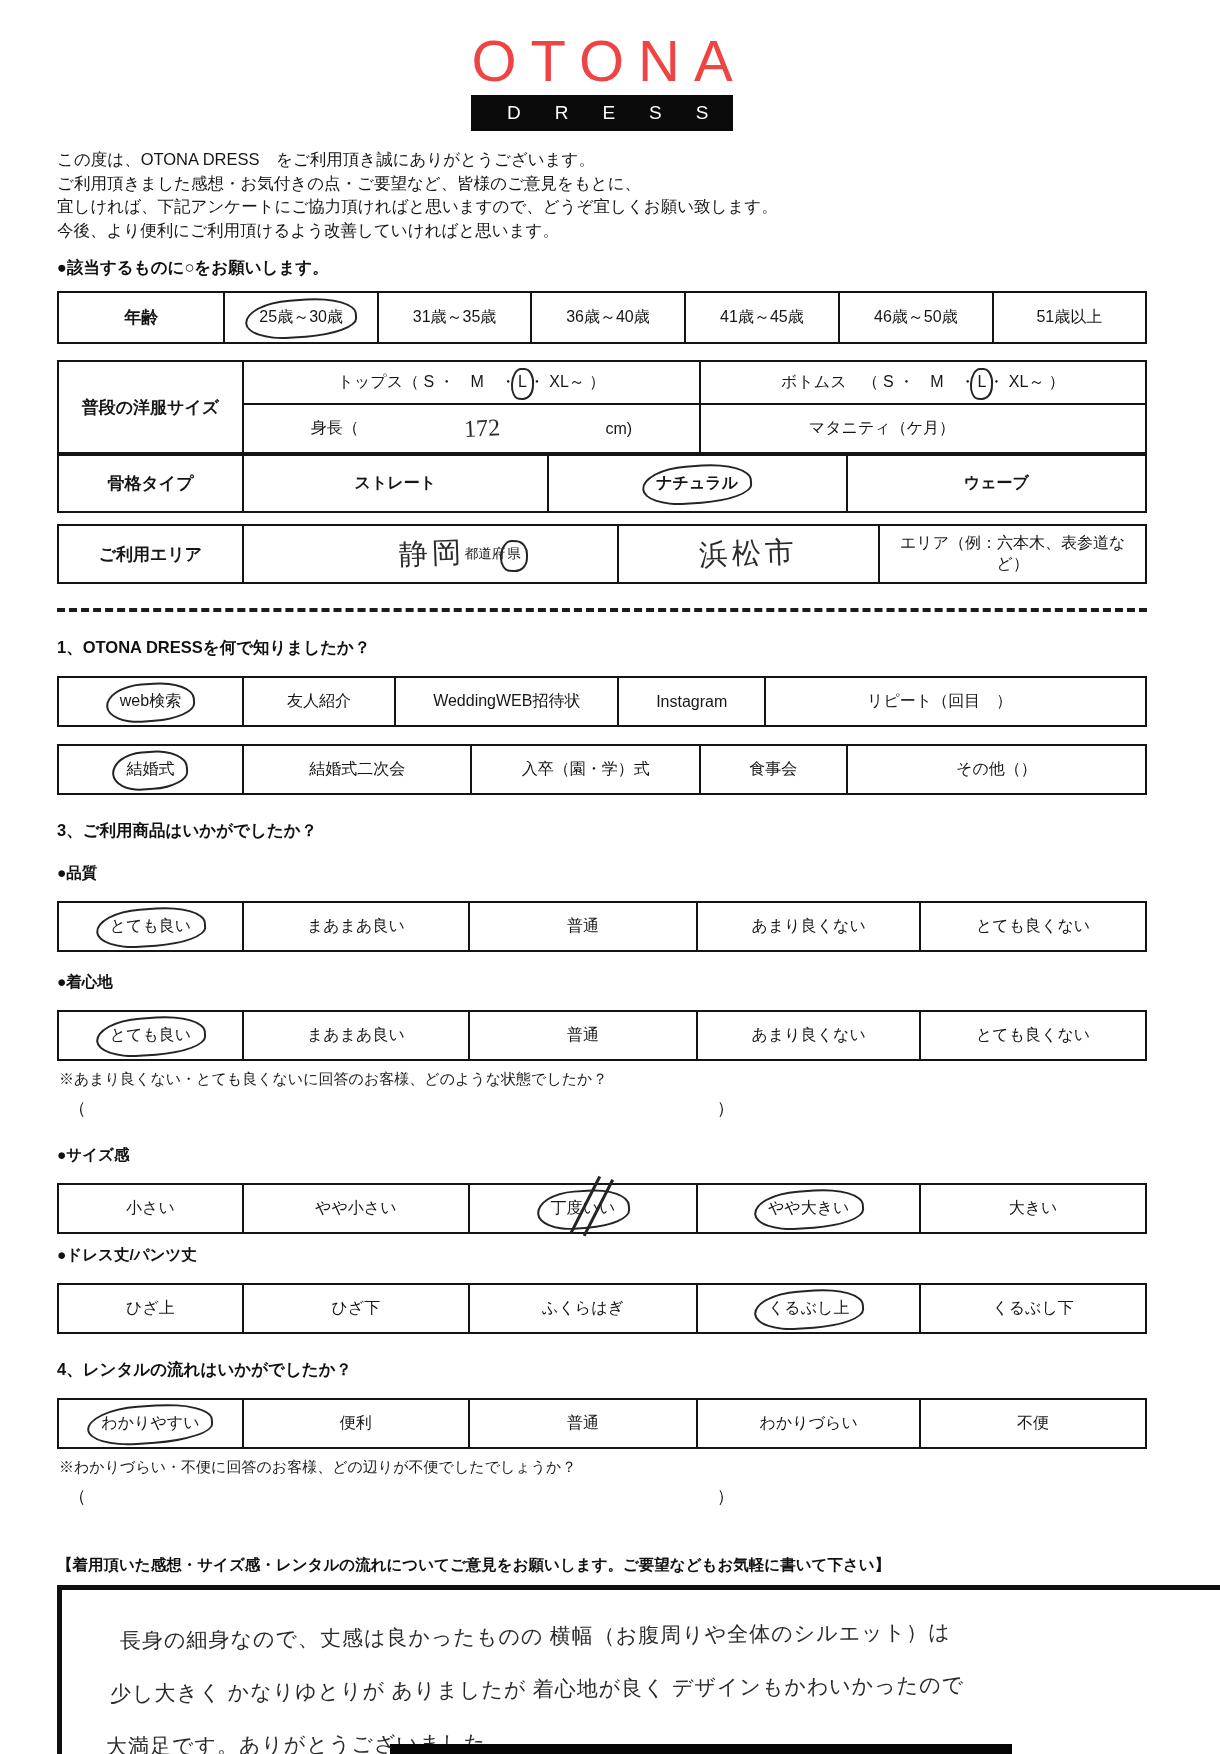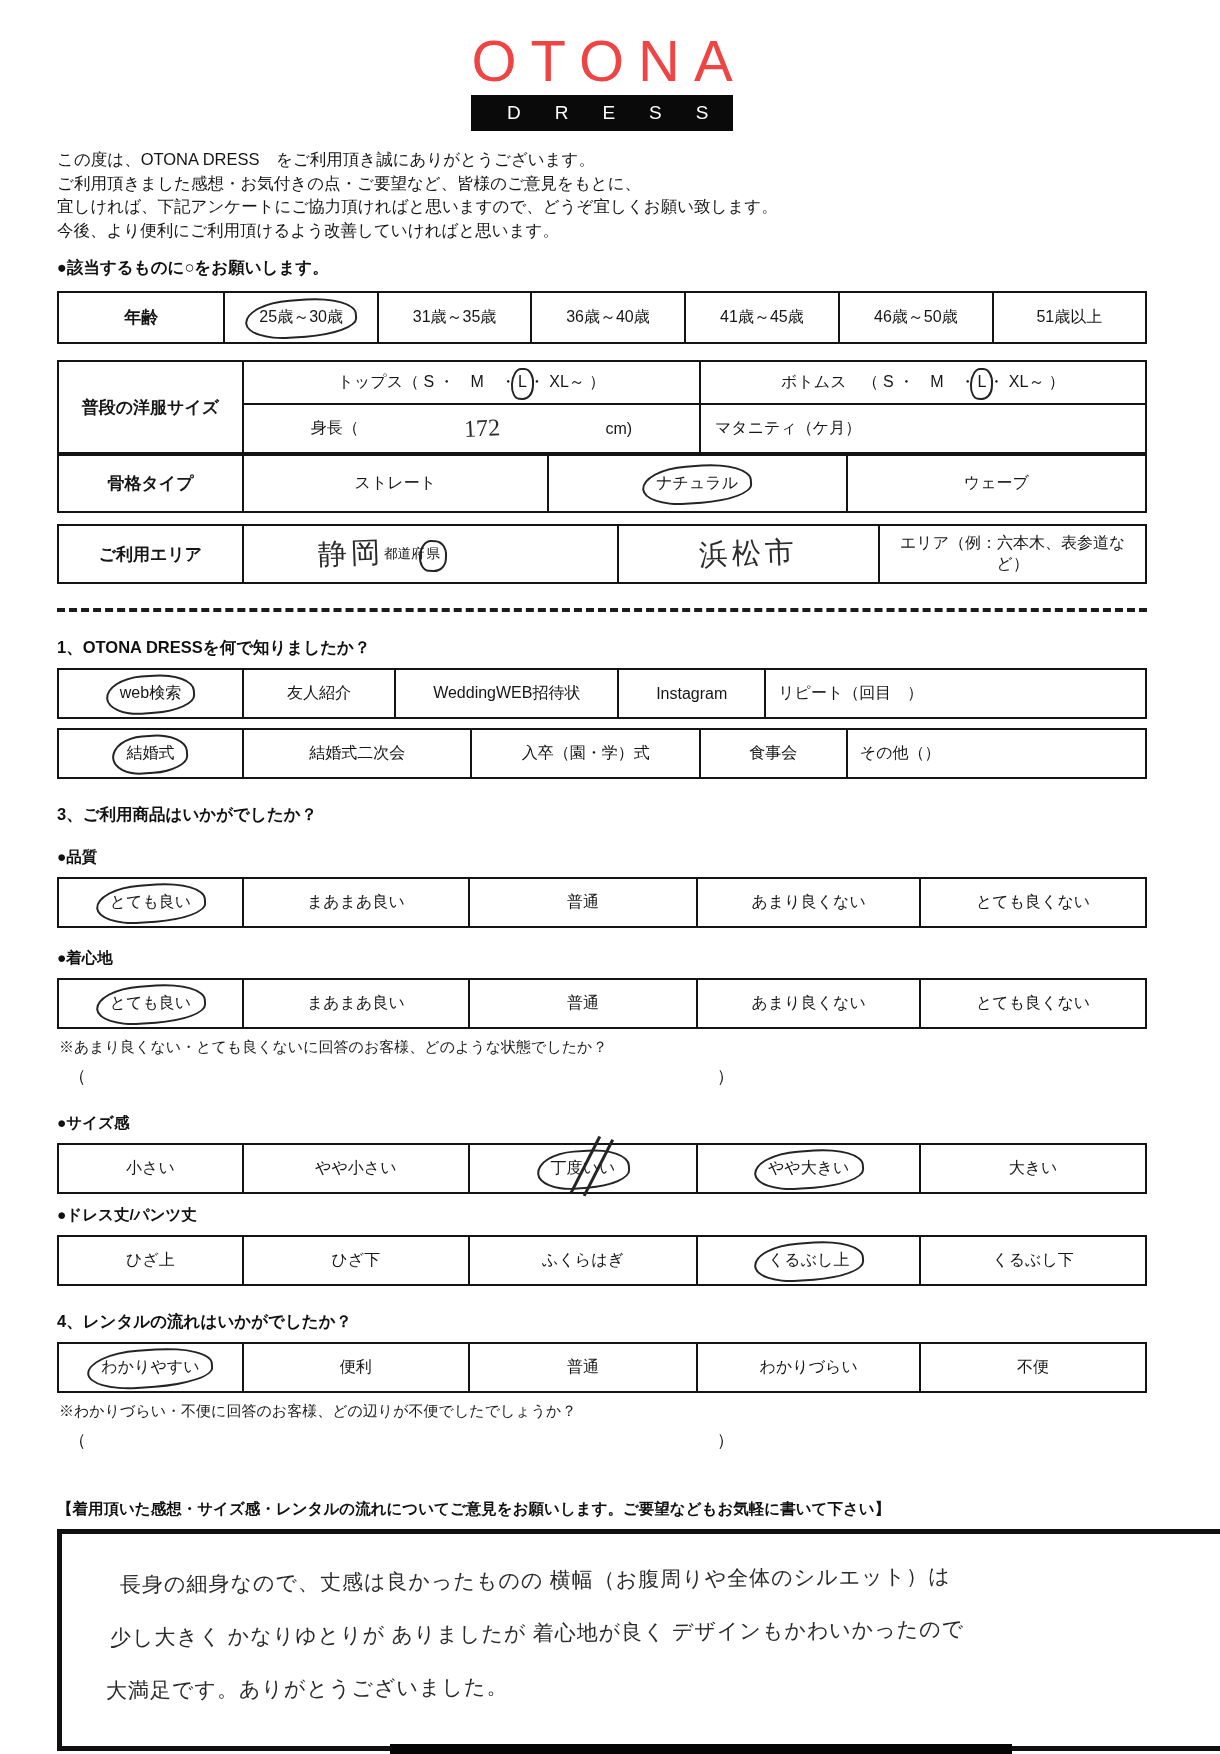--- a/index.html
+++ b/index.html
@@ -30,27 +30,27 @@
   table.tbl{border-collapse:collapse;width:1090px;table-layout:fixed;}
   .tbl td{
     border:2.4px solid #141414;text-align:center;font-size:16px;
     padding:13px 4px;overflow:visible;position:relative;color:#161616;
   }
   .tbl td.lbl{font-weight:bold;font-size:17px;}
   .tbl-age{margin-top:12px;}
   .tbl-size{margin-top:16px;}
   .tbl-size td{padding:10px 6px;}
   .tbl-skel{margin-top:0;}
-  .tbl-skel td{padding:16px 4px;}
+  .tbl-skel td{padding:16px 4px;font-weight:bold;}
   .tbl-area{margin-top:11px;}
   .tbl-area td{padding:7px 6px;}
-  .tbl-q{margin-top:9px;}
+  .tbl-q{margin-top:17px;}
   .tbl-q td{padding:12px 4px;}
 
-  .cell-flex{display:flex;align-items:center;justify-content:flex-start;padding:0 8px;}
+  .cell-flex{display:flex;align-items:center;justify-content:center;padding:0 8px;}
   .cell-flex-c{display:flex;align-items:center;justify-content:space-around;padding:0 8px;}
 
   
   .hand{font-family:cursive;color:#2b2b2b;}
   .hand-md{font-size:24px;transform:rotate(-3deg);display:inline-block;}
   .hand-lg{font-size:29px;transform:rotate(-2deg);display:inline-block;letter-spacing:4px;}
   .hint-txt{font-size:13.5px;}
   .pref-suffix{font-size:13.5px;white-space:nowrap;}
 
   

